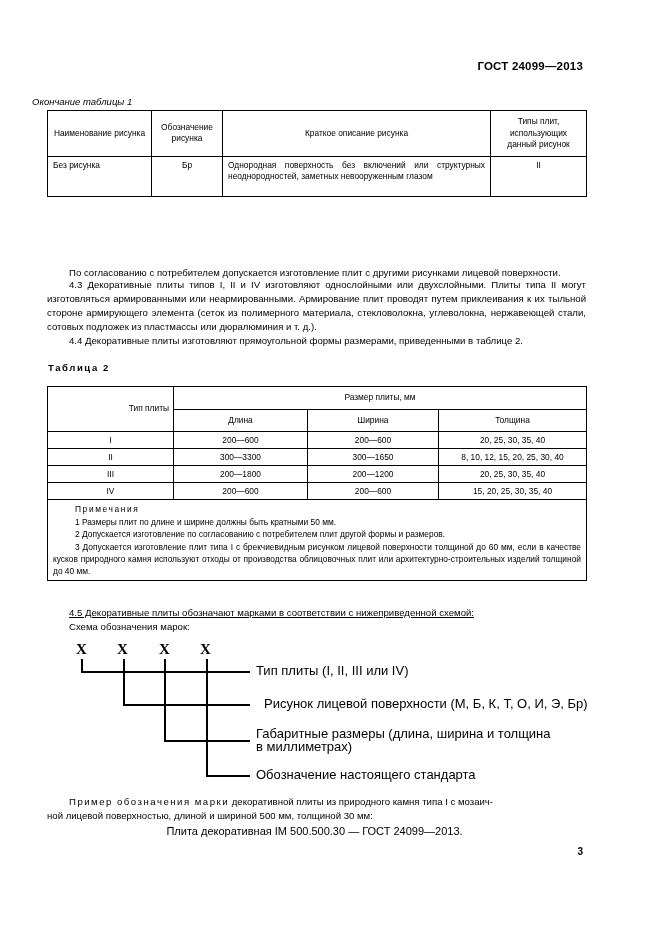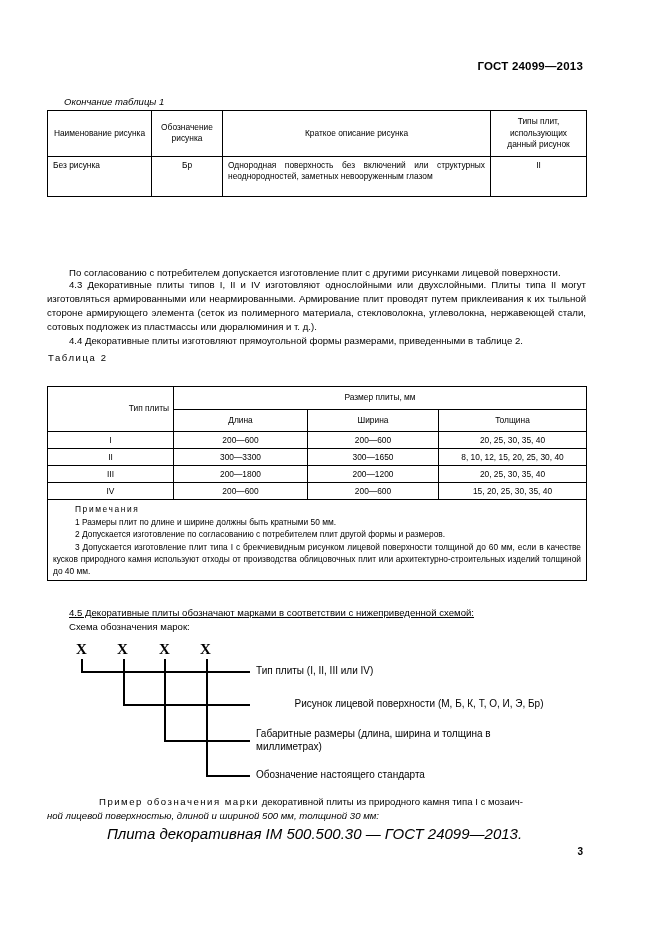--- a/index.html
+++ b/index.html
@@ -48,21 +48,21 @@
   }
 
   .para {
     position: absolute;
     font-size: 9.6px;
     line-height: 14.1px;
     text-align: justify;
     color: #000;
   }
   .para .ind { display: inline-block; width: 22px; }
-  .spaced { letter-spacing: 1.5px; margin-left: 30px; }
+  .spaced { letter-spacing: 1.5px; }
 
   
   table.doc {
     position: absolute;
     border-collapse: collapse;
     table-layout: fixed;
     font-size: 8.4px;
   }
   table.doc td, table.doc th {
     border: 0.9px solid #000;
@@ -105,48 +105,47 @@
     font-family: "Liberation Serif", serif;
     font-size: 15px;
     font-weight: bold;
   }
   .sline {
     position: absolute;
     background: #000;
   }
   .slabel {
     position: absolute;
-    font-size: 10px;
+    font-size: 13px;
     line-height: 13.4px;
   }
 
   
   .pageno {
     position: absolute;
     right: 46px;
     top: 846px;
     font-size: 10px;
     font-weight: bold;
   }
   .example-line {
     position: absolute;
     width: 100%;
     text-align: center;
-    font-size: 15px;
-    font-style: italic;
+    font-size: 11px;
   }
 </style>
 </head>
 <body>
 
 <div class="page">
 
   <div class="doc-header">ГОСТ 24099—2013</div>
 
-  <div class="caption" style="left:64px; top:96px;">Окончание таблицы 1</div>
+  <div class="caption" style="left:32px; top:96px;">Окончание таблицы 1</div>
 
   <table class="doc" style="left:47px; top:110px; width:539px;">
     <colgroup>
       <col style="width:104px">
         <col style="width:71px">
         <col style="width:268px">
         <col style="width:96px">
     </colgroup>
     <thead>
       <tr>
@@ -171,21 +170,21 @@
   </div>
 
   <div class="para" style="left:47px; top:278px; width:539px;">
     <span class="ind"></span><span>4.3 Декоративные плиты типов I, II и IV изготовляют однослойными или двухслойными. Плиты типа II могут изготовляться армированными или неармированными. Армирование плит проводят путем приклеивания к их тыльной стороне армирующего элемента (сеток из полимерного материала, стекловолокна, углеволокна, нержавеющей стали, сотовых подложек из пластмассы или дюралюминия и т. д.).</span>
   </div>
 
   <div class="para" style="left:47px; top:334px; width:539px;">
     <span class="ind"></span><span>4.4 Декоративные плиты изготовляют прямоугольной формы размерами, приведенными в таблице 2.</span>
   </div>
 
-  <div class="caption-sp" style="left:48px; top:352px;">Таблица 2</div>
+  <div class="caption-sp" style="left:48px; top:362px;font-weight:bold;">Таблица 2</div>
 
   <table class="doc" style="left:47px; top:386px; width:539px;">
     <colgroup>
       <col style="width:126px">
         <col style="width:134px">
         <col style="width:131px">
         <col style="width:148px">
     </colgroup>
     <thead>
       <tr>
@@ -250,27 +249,27 @@
     <div class="sline" style="left:123px; top:659px; width:1.6px; height:46px;"></div>
     <div class="sline" style="left:164px; top:659px; width:1.6px; height:82px;"></div>
     <div class="sline" style="left:206px; top:659px; width:1.6px; height:117px;"></div>
 
     <div class="sline" style="left:81px; top:671px; width:169px; height:1.6px;"></div>
     <div class="sline" style="left:123px; top:704px; width:127px; height:1.6px;"></div>
     <div class="sline" style="left:164px; top:740px; width:86px; height:1.6px;"></div>
     <div class="sline" style="left:206px; top:775px; width:44px; height:1.6px;"></div>
 
     <div class="slabel" style="left:256px; top:664px; width:350px;">Тип плиты (I, II, III или IV)</div>
-    <div class="slabel" style="left:244px; top:697px; width:350px;text-align:center;">Рисунок лицевой поверхности (М, Б, К, Т, О, И, Э, Бр)</div>
+    <div class="slabel" style="left:264px; top:697px; width:350px;">Рисунок лицевой поверхности (М, Б, К, Т, О, И, Э, Бр)</div>
     <div class="slabel" style="left:256px; top:727px; width:300px;">Габаритные размеры (длина, ширина и толщина в миллиметрах)</div>
     <div class="slabel" style="left:256px; top:768px; width:350px;">Обозначение настоящего стандарта</div>
   </div>
 
   <div class="para" style="left:47px; top:795px; width:539px;">
     <span class="ind"></span><span class="spaced">Пример обозначения марки</span><span> декоративной плиты из природного камня типа I с мозаич-</span>
   </div>
-  <div class="para" style="left:47px; top:809px; width:539px; text-align:left;font-style:italic;">ной лицевой поверхностью, длиной и шириной 500 мм, толщиной 30 мм:</div>
+  <div class="para" style="left:47px; top:809px; width:539px; text-align:left;">ной лицевой поверхностью, длиной и шириной 500 мм, толщиной 30 мм:</div>
 
   <div class="example-line" style="left:0px; top:825px;">Плита декоративная IM 500.500.30 — ГОСТ 24099—2013.</div>
 
   <div class="pageno">3</div>
 
 </div>
 
 </body></html>

